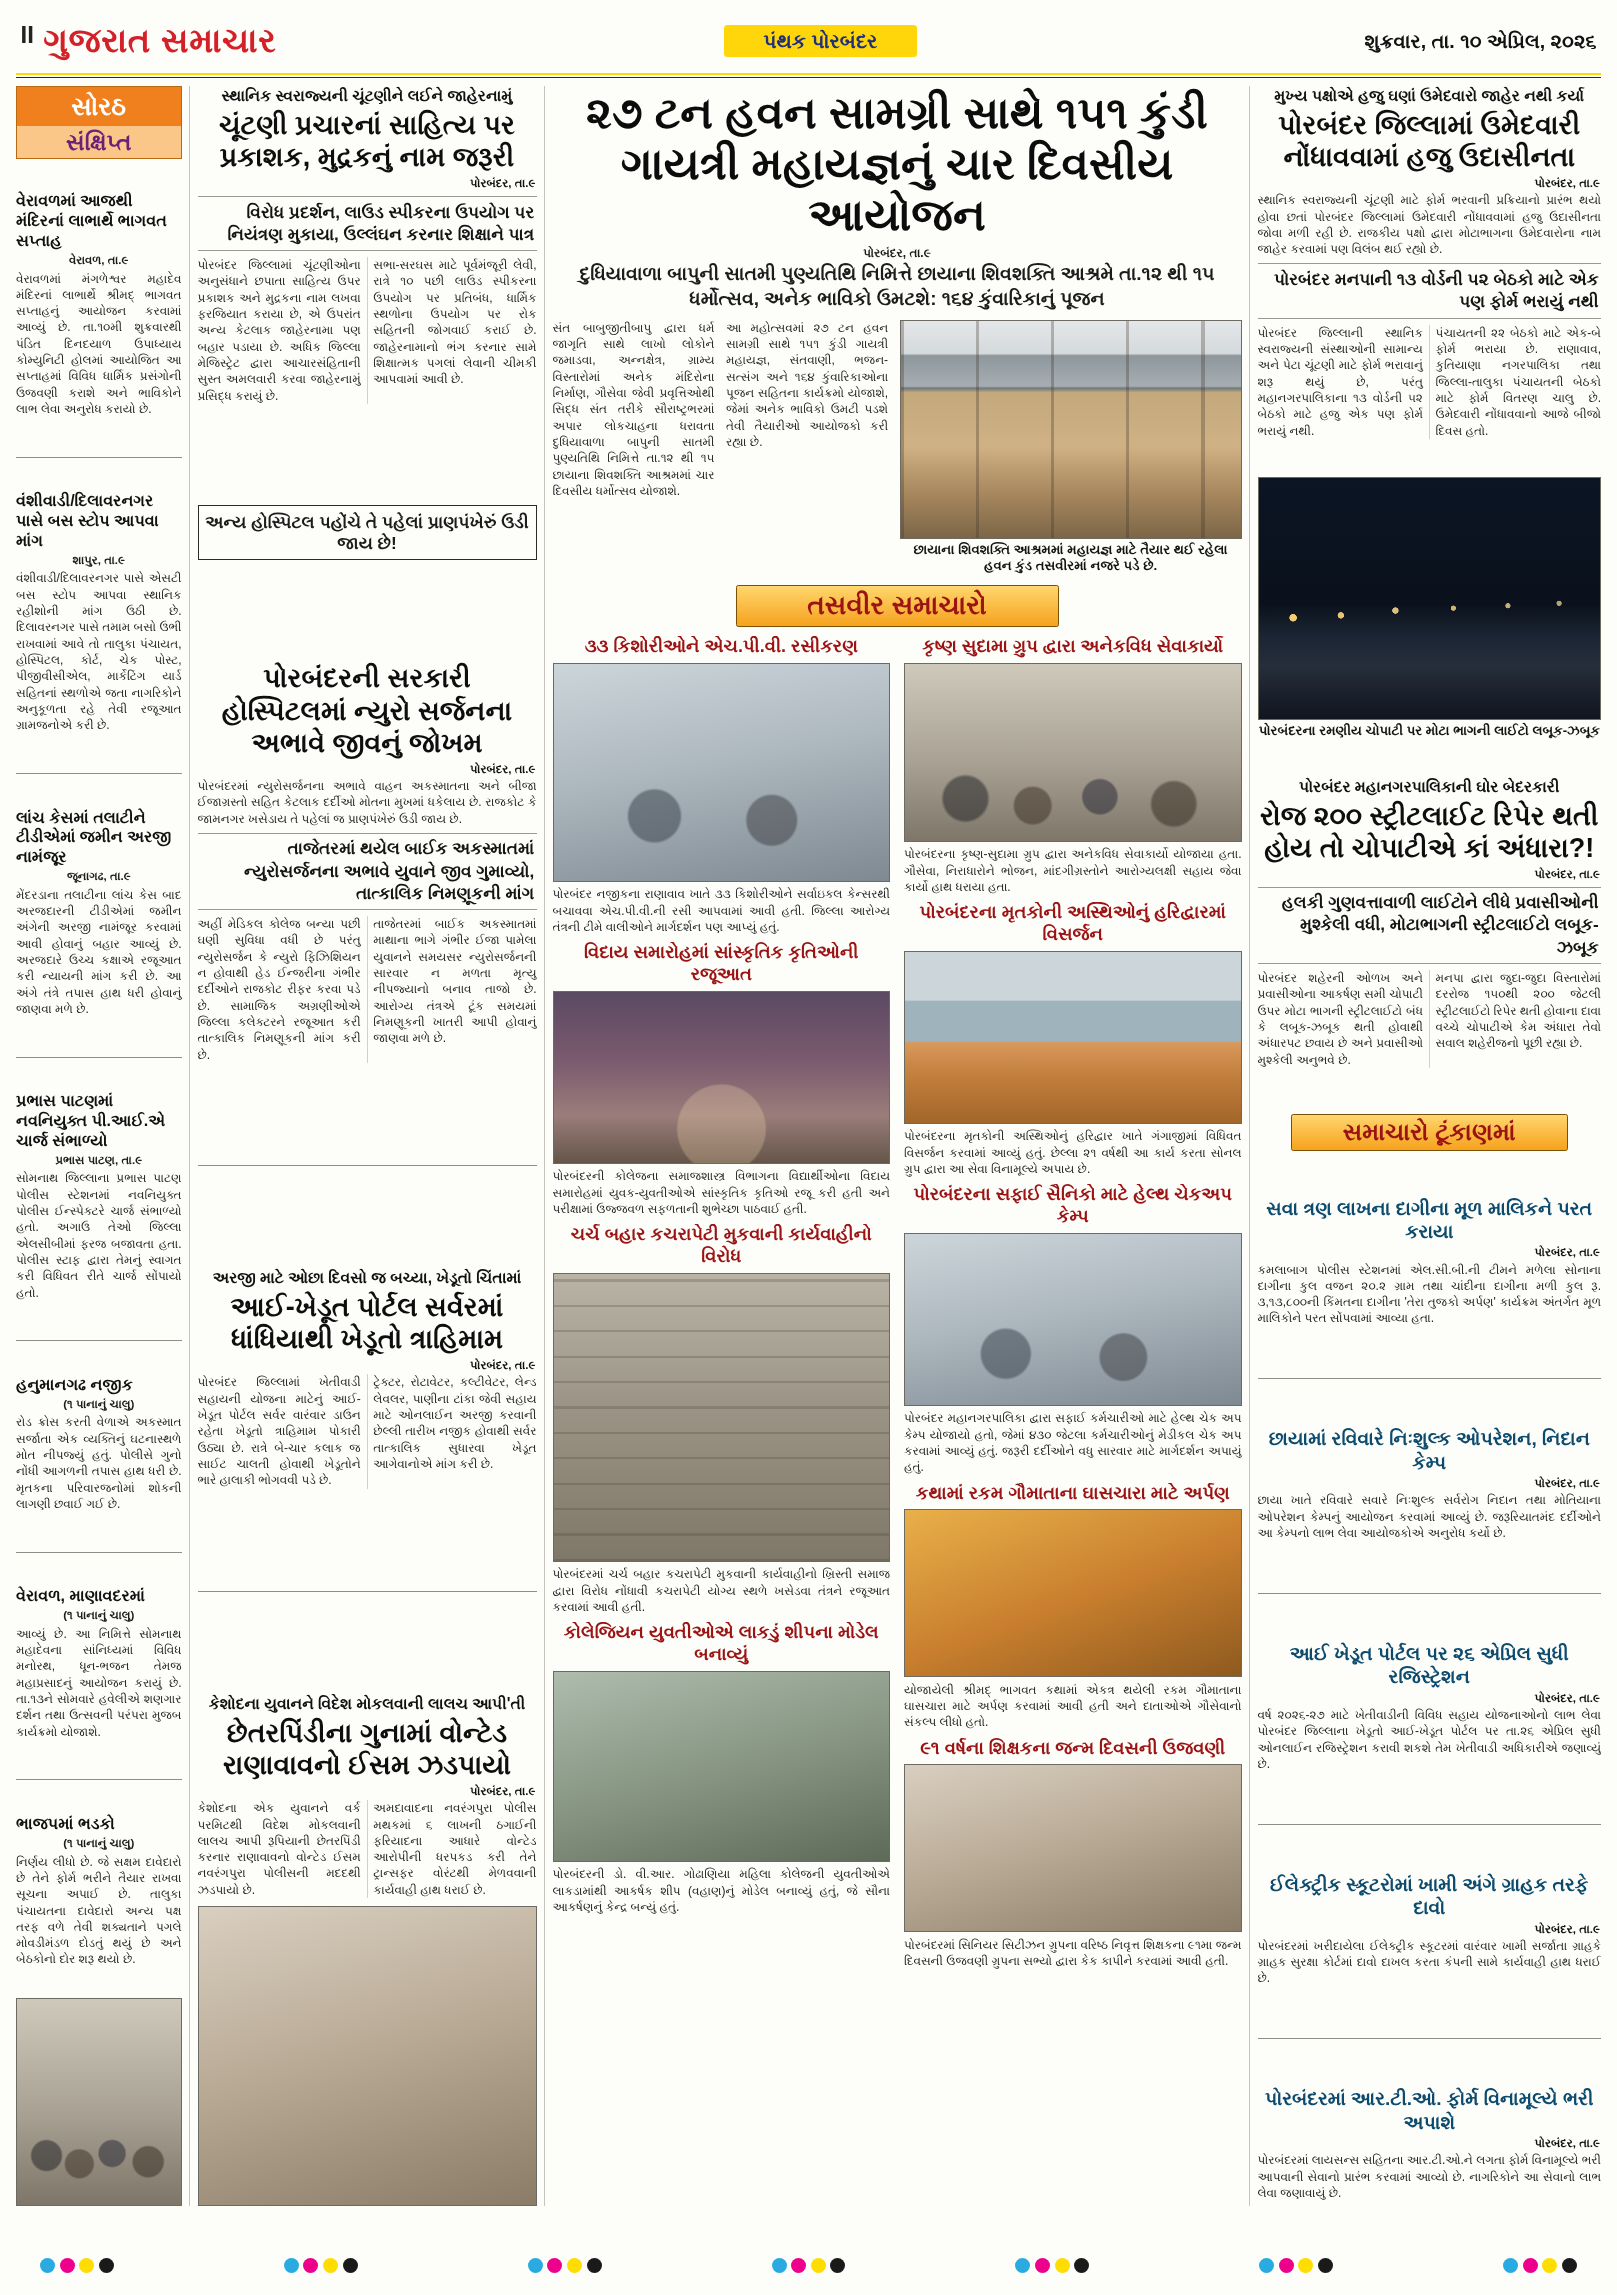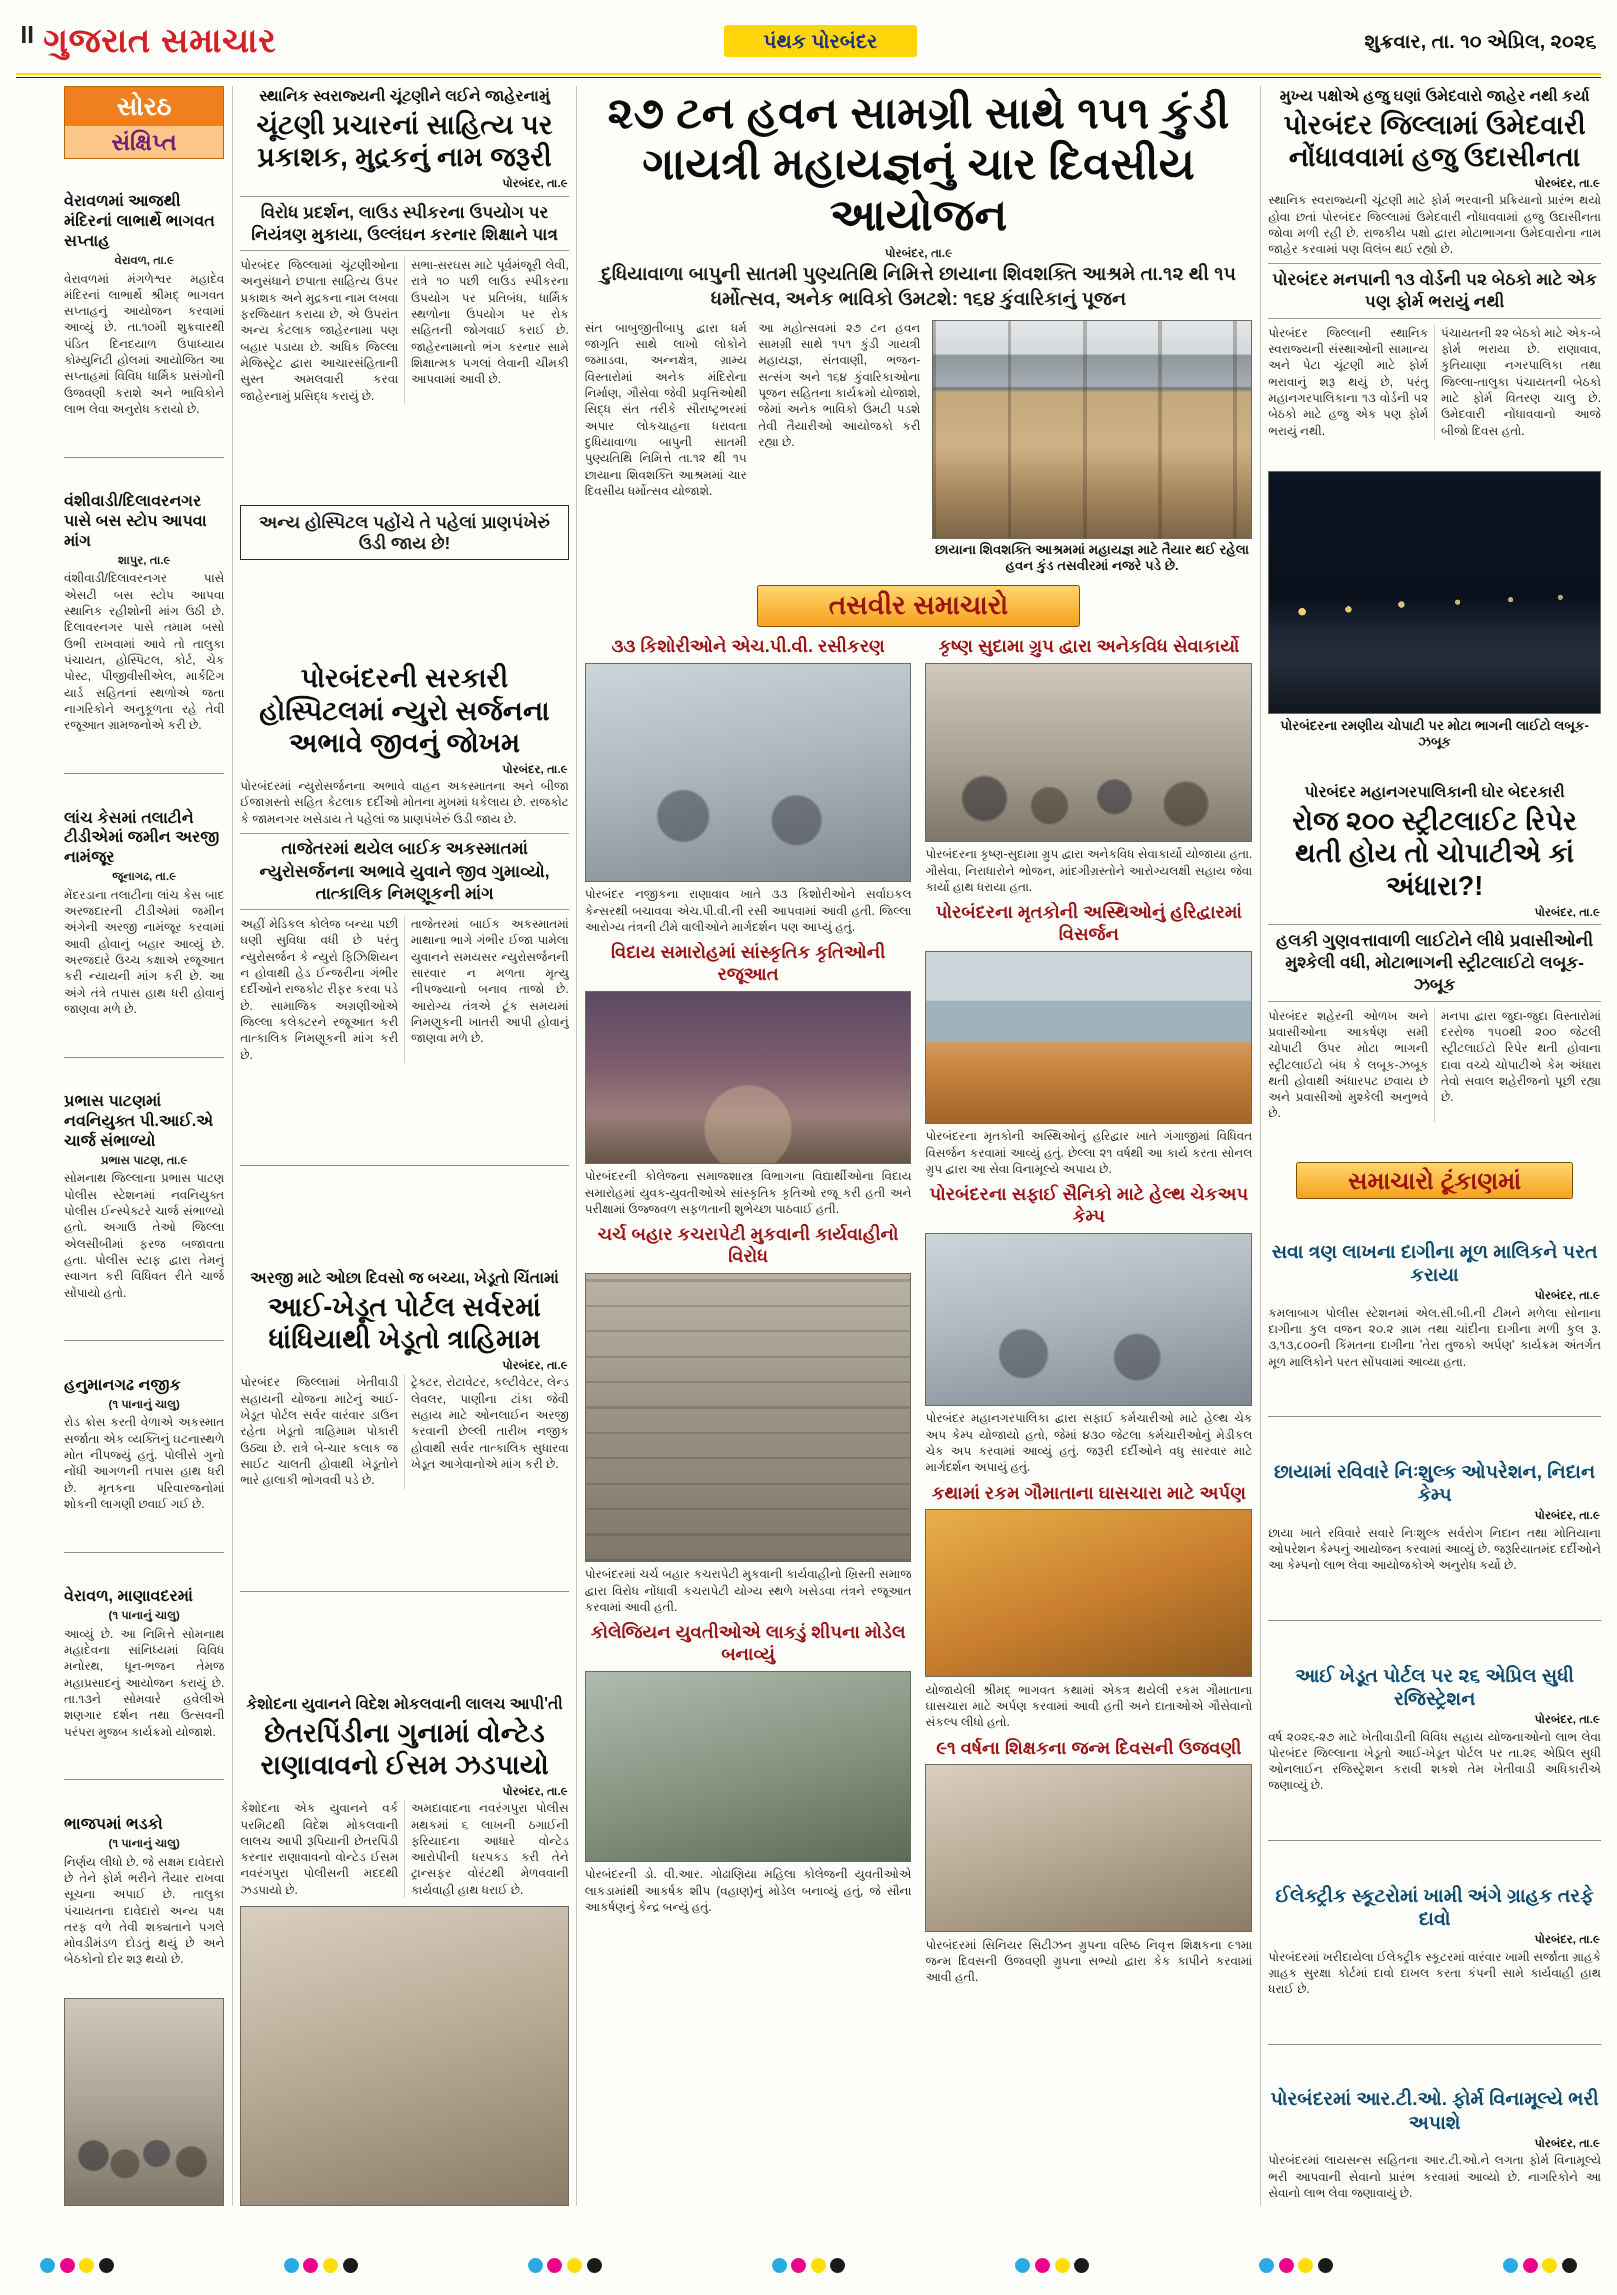--- a/index.html
+++ b/index.html
@@ -11,33 +11,33 @@
   .mh-left { display:flex; align-items:flex-start; gap:9.2px; }
   .pageno { font-size:24px; font-weight:700; color:#222; }
   .logo { font-size:34px; font-weight:800; color:var(--mast_red,#d42027); letter-spacing:0.6px; }
   .mh-center { background:var(--banner_yellow,#ffd60a); color:var(--banner_navy,#1f2f7a); font-size:20px; font-weight:800; padding:4.6px 40px; border-radius:3.5px; }
   .mh-right { font-size:19.6px; font-weight:700; color:#111; }
   .head-rule { height:5.2px; border-top:2.3px solid var(--banner_yellow,#ffd60a); border-bottom:1.7px solid #2a2a2a; margin:2.3px 0 8px; }
 
   
   .content { display:flex; height:2120px; overflow:hidden; }
   .col { padding:0 7.5px; overflow:hidden; }
-  .col:first-child { padding-left:0;margin-left:48px; }
+  .col:first-child { padding-left:0; }
   .col:last-child { padding-right:0; }
   .col + .col { border-left:1.2px solid #c6c4bd; }
   .col1 { width:173px; display:flex; flex-direction:column; justify-content:space-between; }
   .colA { width:355px; display:flex; flex-direction:column; justify-content:space-between; }
   .colC { width:705px; }
   .colR { width:352px; display:flex; flex-direction:column; justify-content:space-between; }
 
   
   p.body { font-size:12px; line-height:1.36; text-align:justify; color:#232323; }
   .dateline { display:block; text-align:right; font-weight:700; font-size:11.6px; color:#111; margin:2.3px 1.2px; }
   .kicker { text-align:center; font-weight:700; font-size:15.6px; line-height:1.25; color:#111; margin-bottom:3.5px; }
-  .subhead { text-align:center; font-weight:700; font-size:17px; line-height:1.3; color:#141414; border-top:0.6px solid #9a9a92; border-bottom:0.6px solid #9a9a92; padding:4.6px 2.3px; margin:5.8px 0; }
+  .subhead { text-align:right; font-weight:700; font-size:17px; line-height:1.3; color:#141414; border-top:0.6px solid #9a9a92; border-bottom:0.6px solid #9a9a92; padding:4.6px 2.3px; margin:5.8px 0; }
   .two-col { column-count:2; column-gap:12.7px; column-rule:0.6px solid #d2d0c8; }
   article { overflow:hidden; }
   .sep { border-top:1.2px solid #8f8d85; margin:9.2px 0; }
 
   
   .sorath-box { text-align:center; margin-bottom:8px; border:1.2px solid #b96a10; }
   .sorath-top { background:var(--saffron,#f07f1d); color:#fff; font-size:25.4px; font-weight:800; padding:4.6px 0; }
   .sorath-bottom { background:var(--saffron_light,#fbc789); color:var(--purple,#6d2077); font-size:23px; font-weight:800; padding:2.3px 0; }
   .brief h3 { font-size:16px; line-height:1.24; font-weight:800; color:#101010; margin-bottom:2.3px; }
   .brief .sub { display:block; text-align:center; font-weight:700; font-size:11.6px; margin:1.2px 0 3.5px; }

